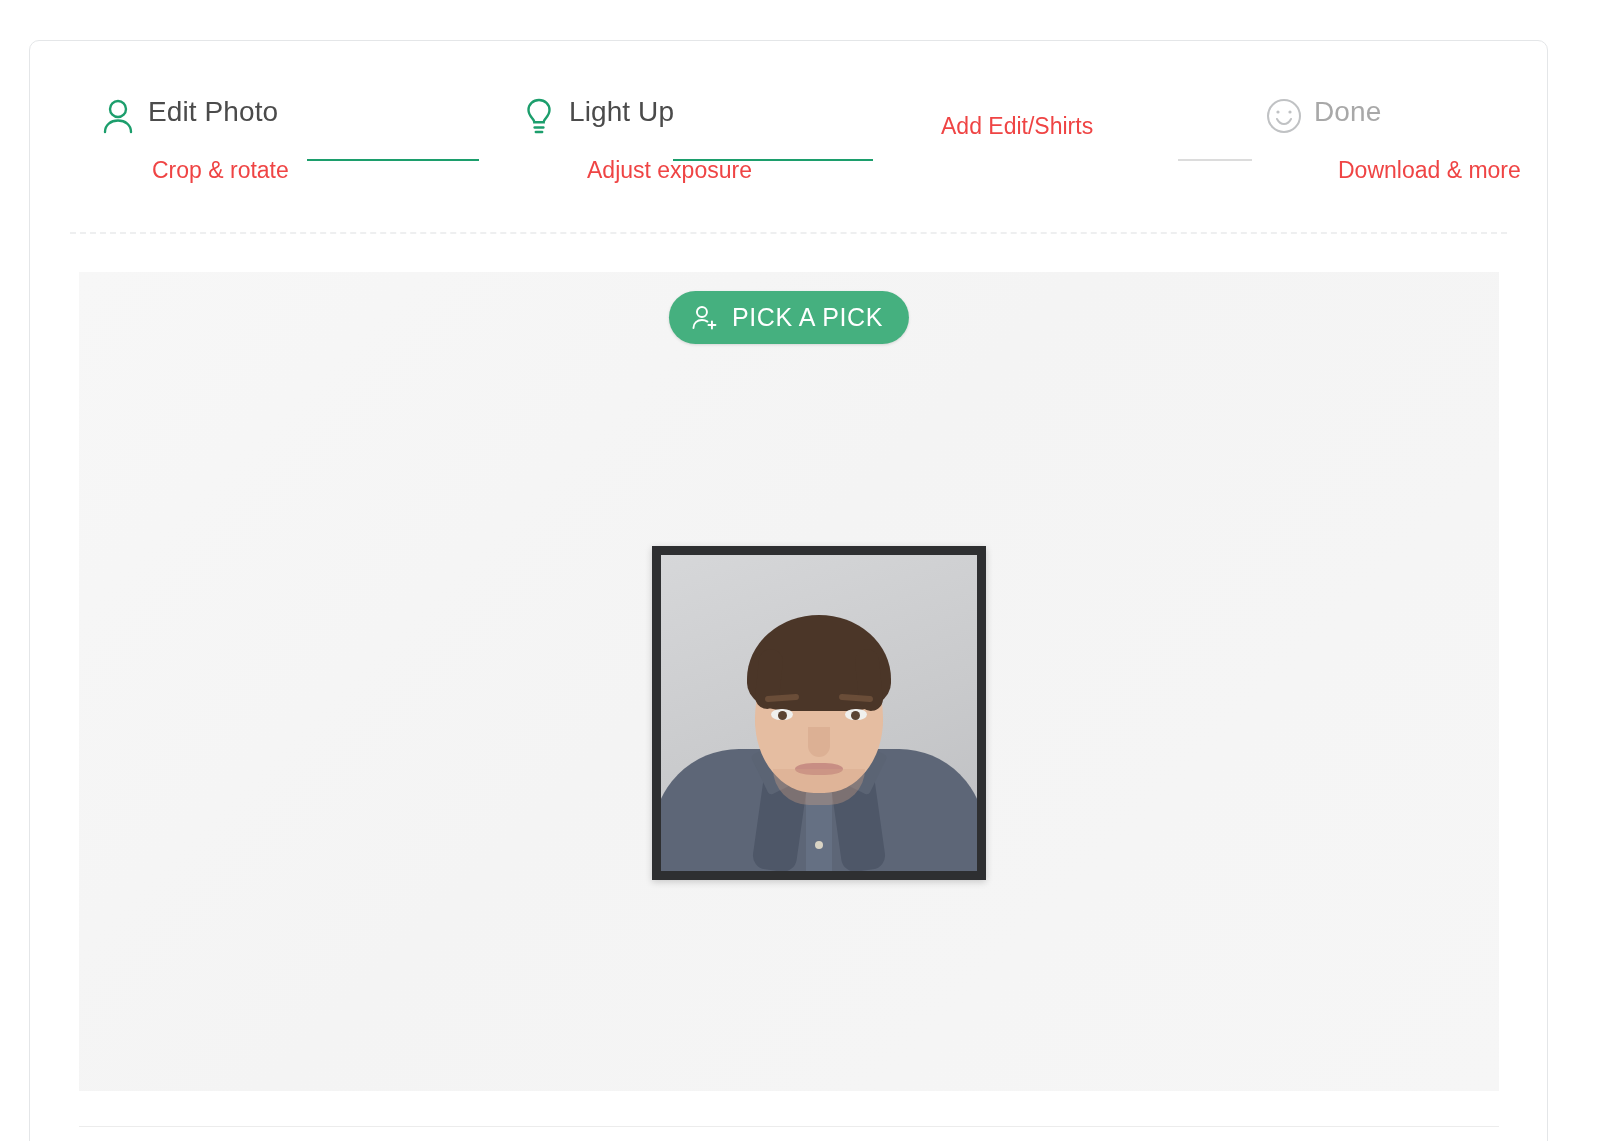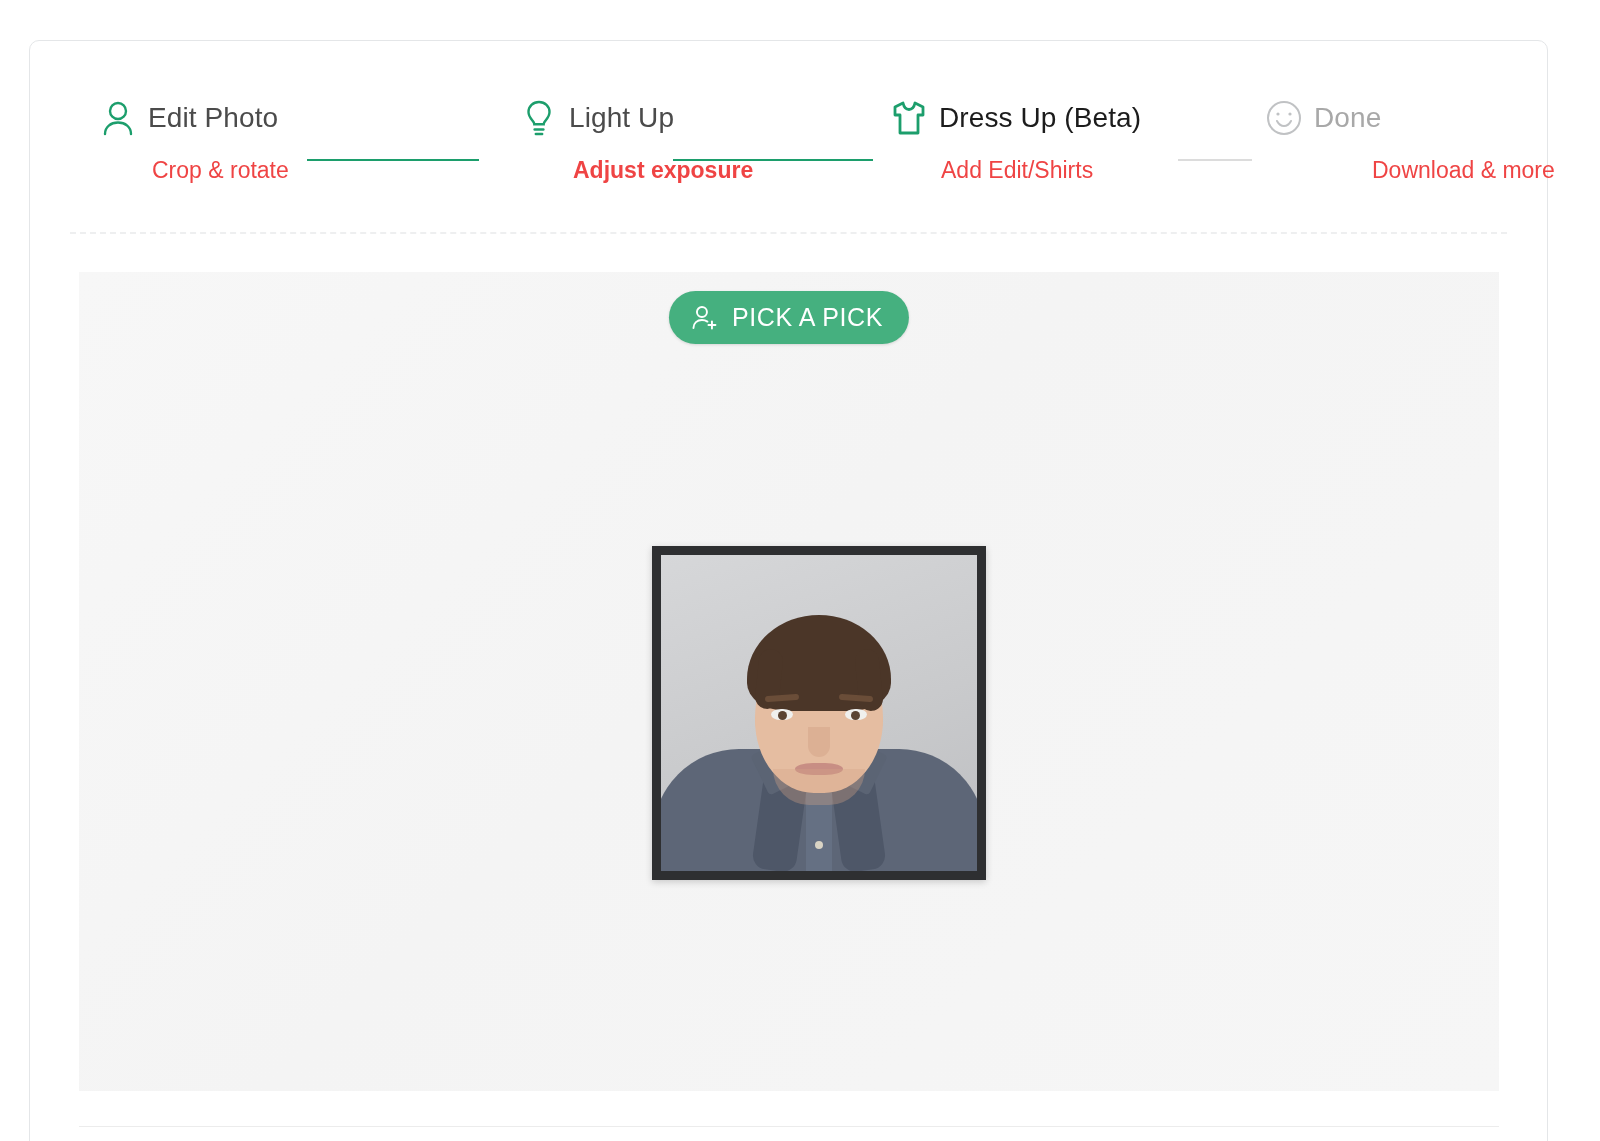--- a/index.html
+++ b/index.html
@@ -32,21 +32,20 @@
     width: 100%;
     height: 191px;
   }
 
   .step {
     position: absolute;
     top: 55px;
   }
   .step-row {
     display: flex;
-    align-items: center;
     height: 44px;
   }
   .step-icon {
     width: 40px;
     height: 40px;
     display: flex;
     align-items: center;
     justify-content: center;
     flex: none;
   }
@@ -81,23 +80,23 @@
   #step-1 { left: 68px; }
   #step-2 { left: 489px; }
   #step-3 { left: 859px; }
   #step-4 { left: 1234px; }
 
   #conn-1 { left: 277px; width: 172px; }
   #conn-2 { left: 643px; width: 200px; }
   #conn-3 { left: 1148px; width: 74px; }
 
   #step-1 .step-sub { margin-left: 54px; }
-  #step-2 .step-sub { margin-left: 54px; font-weight: bold; }
+  #step-2 .step-sub { margin-left: 68px; }
   #step-3 .step-sub { margin-left: 52px; }
-  #step-4 .step-sub { margin-left: 108px; }
+  #step-4 .step-sub { margin-left: 74px; }
 
   .dashed-divider {
     position: absolute;
     left: 40px;
     top: 191px;
     width: 1437px;
     height: 0;
     border-top: 2px dashed #eeeff0;
   }
 
@@ -299,29 +298,20 @@
           </svg>
         </span>
         <span class="step-label done">Light Up</span>
       </div>
       <div class="step-sub">Adjust exposure</div>
     </div>
 
     <div class="connector green" id="conn-2"></div>
 
     <div class="step" id="step-3">
-      <div class="step-row">
-        <span class="step-icon">
-          <svg width="38" height="36" viewBox="0 0 38 36" fill="none" stroke="#1c9e6c" stroke-width="2.8" stroke-linejoin="round" stroke-linecap="round">
-            <path d="M13 3 L5 7 L5 15 L10 15 L10 33 L28 33 L28 15 L33 15 L33 7 L25 3
-                     C24 7.5 21.7 9.5 19 9.5 C16.3 9.5 14 7.5 13 3 Z"></path>
-          </svg>
-        </span>
-        <span class="step-label active">Dress Up (Beta)</span>
-      </div>
       <div class="step-sub">Add Edit/Shirts</div>
     </div>
 
     <div class="connector gray" id="conn-3"></div>
 
     <div class="step" id="step-4">
       <div class="step-row">
         <span class="step-icon">
           <svg width="38" height="38" viewBox="0 0 38 38" fill="none" stroke="#c0c2c4" stroke-width="2" stroke-linecap="round">
             <circle cx="19" cy="19" r="16"></circle>

